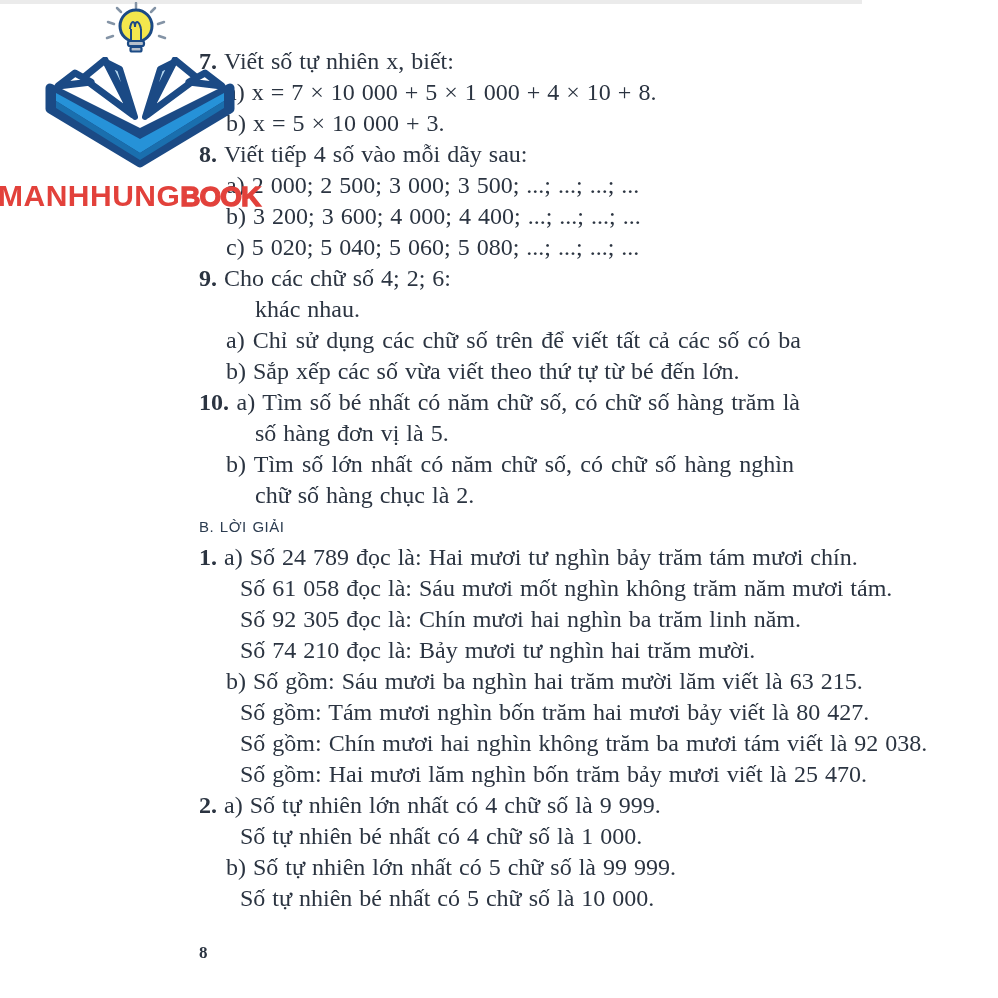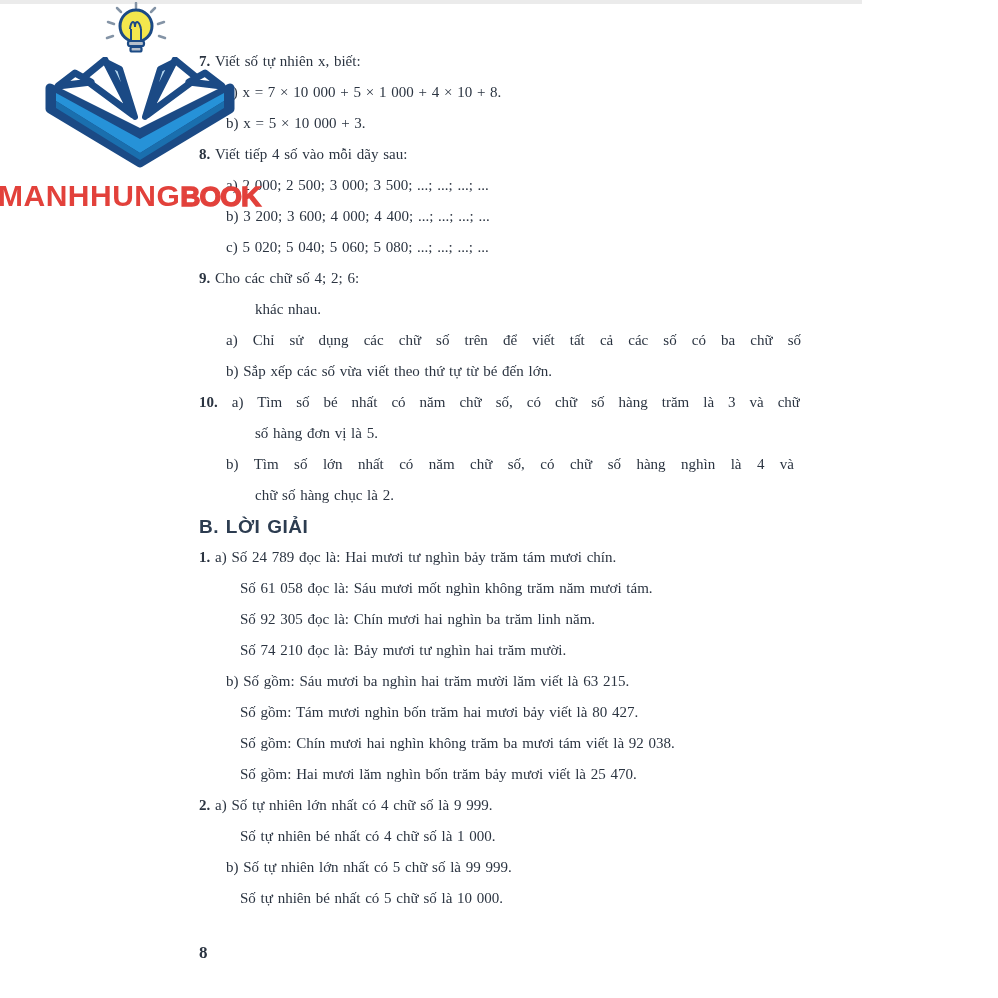--- a/index.html
+++ b/index.html
@@ -18,27 +18,27 @@
              -webkit-text-stroke:1.3px var(--brand);}
 
   .navy{fill:var(--navy);stroke:var(--navy);}
   .blue{fill:var(--blue);stroke:none;}
   .bluedark{fill:var(--bluedark);stroke:none;}
   .white{fill:#ffffff;stroke:var(--navy);}
   .lblue{fill:var(--lblue);stroke:var(--navy);}
 
   
   .pagetext{position:absolute;left:199px;top:46px;width:640px;color:var(--ink);}
-  .line{height:31px;line-height:31px;font-size:15px;word-spacing:1px;white-space:nowrap;font-family:Liberation Serif, serif;}
+  .line{height:31px;line-height:31px;font-size:24px;word-spacing:1px;white-space:nowrap;font-family:Liberation Serif, serif;}
   .line.stretch{white-space:normal;text-align:justify;text-align-last:justify;overflow:hidden;}
   .line.sub{padding-left:27px;}
   .line.cont{padding-left:56px;}
   .line.solcont{padding-left:41px;}
   .pfx{font-weight:700;}
-  .line.heading{font-family:"Liberation Sans", sans-serif;font-weight:700;font-size:19px;
+  .line.heading{font-family:"Liberation Sans", sans-serif;font-weight:400;font-size:15px;
                 color:var(--headc);letter-spacing:0.5px;}
   .pagenum{position:absolute;left:199px;top:943px;font-size:17px;font-weight:700;color:var(--ink);}
 </style>
 </head>
 <body>
 
 <div class="stage">
 
   <div class="topstrip"></div>
 

